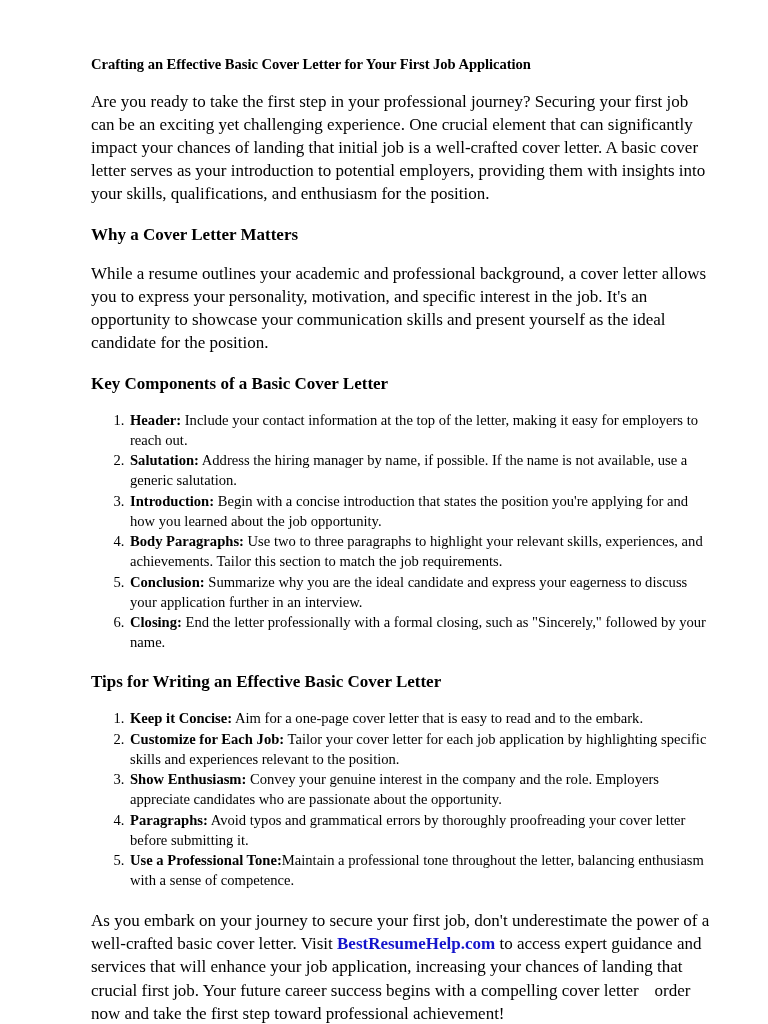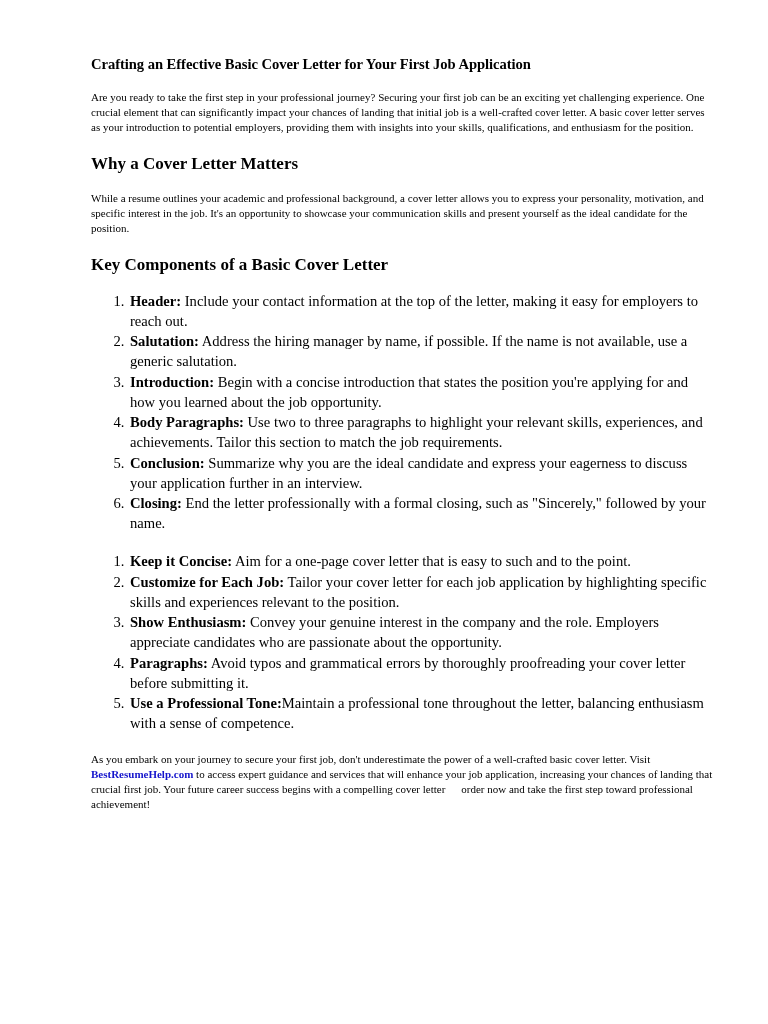--- a/index.html
+++ b/index.html
@@ -24,21 +24,21 @@
     padding: 55px 52px 12px 91px;
   }
   .doc-title {
     font-size: 14.6px;
     font-weight: bold;
     line-height: 1.28;
     margin: 0 0 16px 0;
     letter-spacing: -0.05px;
   }
   .para {
-    font-size: 11px;
+    font-size: 17px;
     line-height: 1.365;
     margin: 6px 0 18px 0;
     text-align: left;
     max-width: 626px;
   }
   .section-heading {
     font-size: 17px;
     font-weight: bold;
     line-height: 1.3;
     margin: 0 0 16px 0;
@@ -111,25 +111,26 @@
     <li>
       <span class="lead">Conclusion:</span>
       <span class="rest">Summarize why you are the ideal candidate and express your eagerness to discuss your application further in an interview.</span>
     </li>
     <li>
       <span class="lead">Closing:</span>
       <span class="rest">End the letter professionally with a formal closing, such as "Sincerely," followed by your name.</span>
     </li>
   </ol>
 
+  <h2 class="section-heading">Tips for Writing an Effective Basic Cover Letter</h2>
 
   <ol class="doc-list">
     <li>
       <span class="lead">Keep it Concise:</span>
-      <span class="rest">Aim for a one-page cover letter that is easy to such and to the point.</span>
+      <span class="rest">Aim for a one-page cover letter that is easy to read and to the embark.</span>
     </li>
     <li>
       <span class="lead">Customize for Each Job:</span>
       <span class="rest">Tailor your cover letter for each job application by highlighting specific skills and experiences relevant to the position.</span>
     </li>
     <li>
       <span class="lead">Show Enthusiasm:</span>
       <span class="rest">Convey your genuine interest in the company and the role. Employers appreciate candidates who are passionate about the opportunity.</span>
     </li>
     <li>

